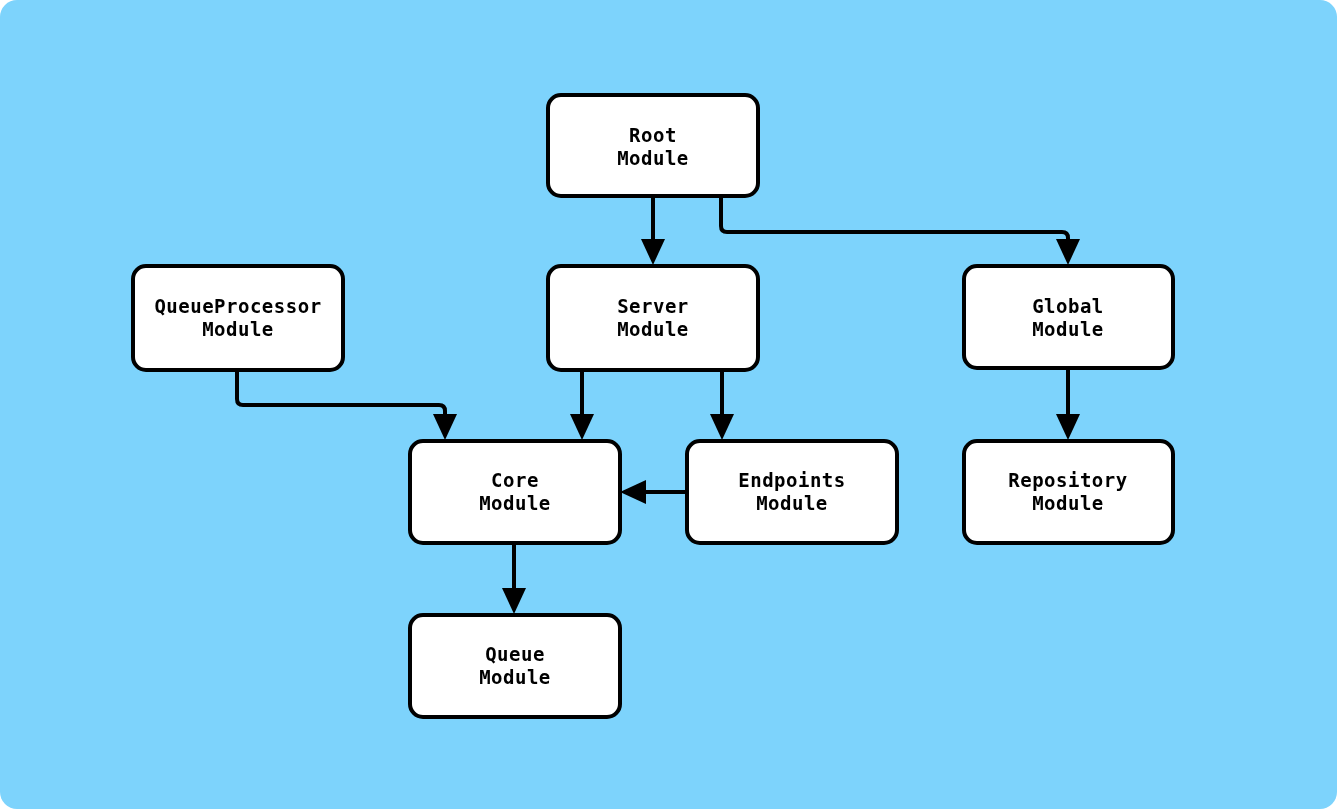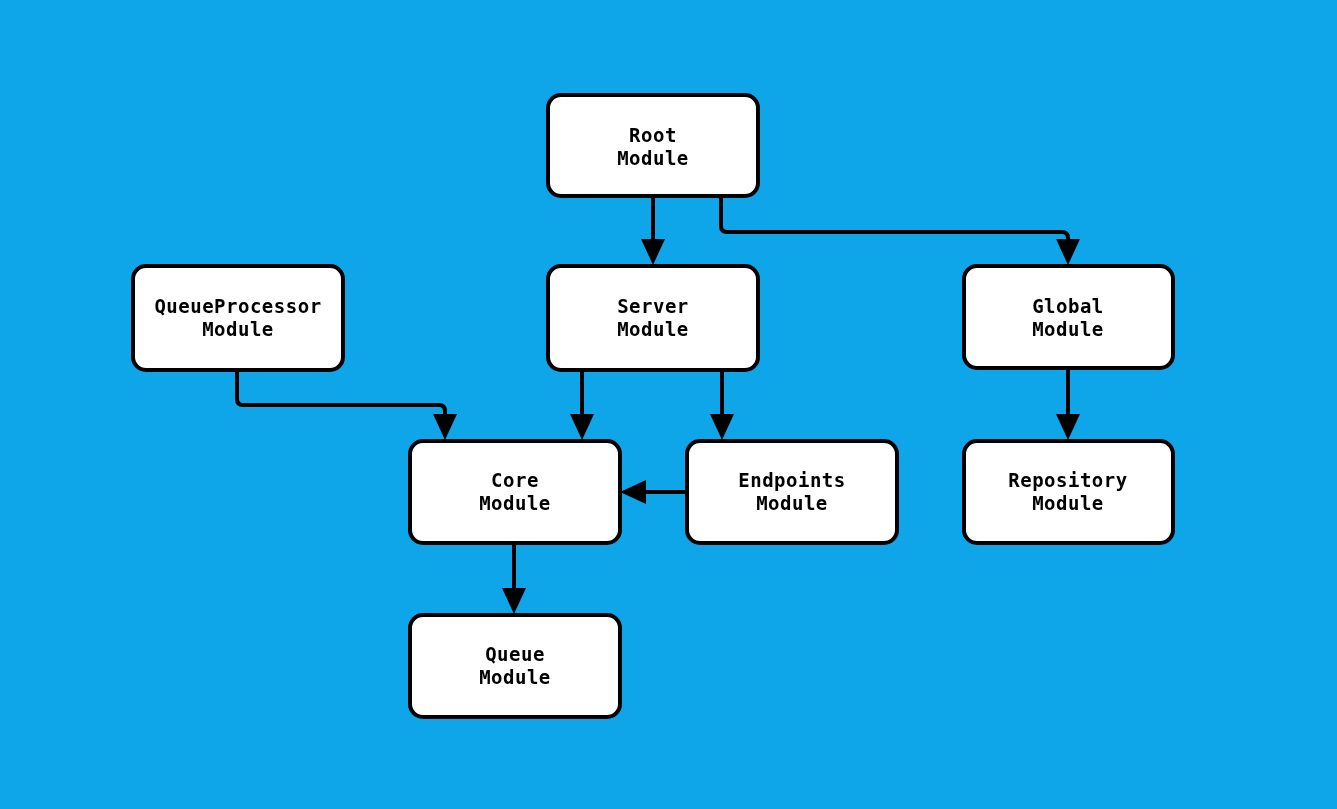--- a/index.html
+++ b/index.html
@@ -10,21 +10,22 @@
   body {
     width: 1337px;
     height: 809px;
     overflow: hidden;
     font-family: "DejaVu Sans Mono", "Liberation Mono", monospace;
   }
   #diagram-canvas {
     position: relative;
     width: 1337px;
     height: 809px;
-    background: #0ea5e9;
+    background: #7dd3fc;
+    border-radius: 17px;
   }
   svg.diagram-svg {
     position: absolute;
     top: 0;
     left: 0;
     width: 1337px;
     height: 809px;
     display: block;
   }
   .node-rect {

